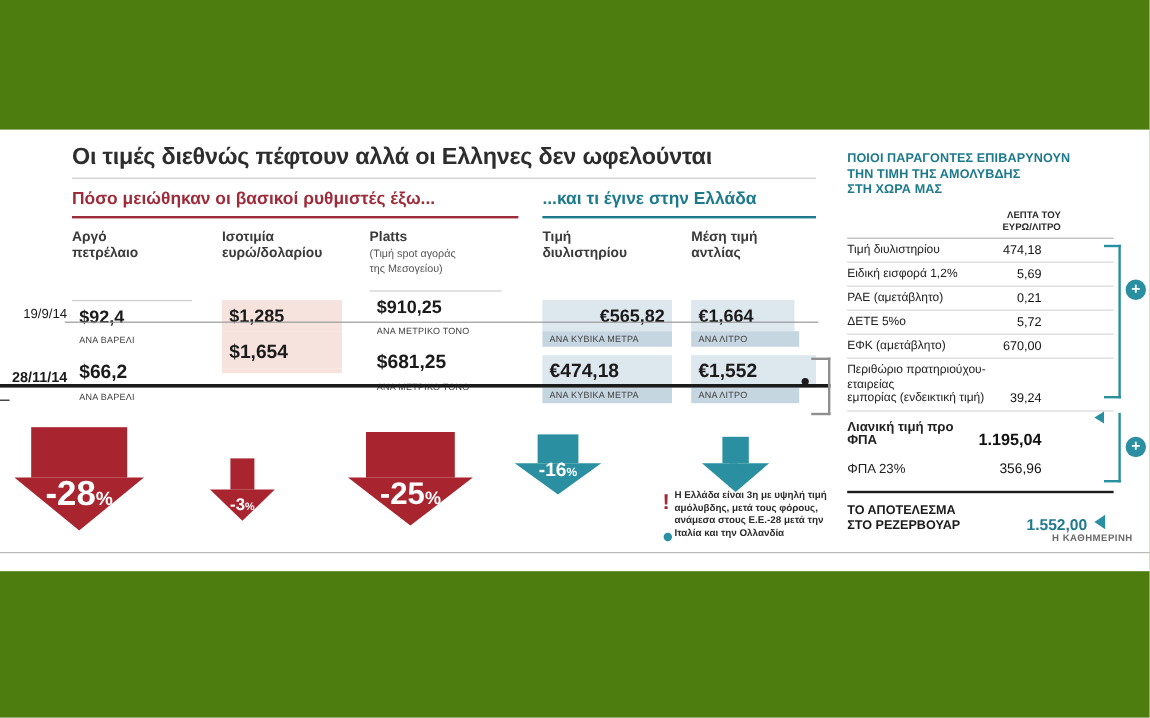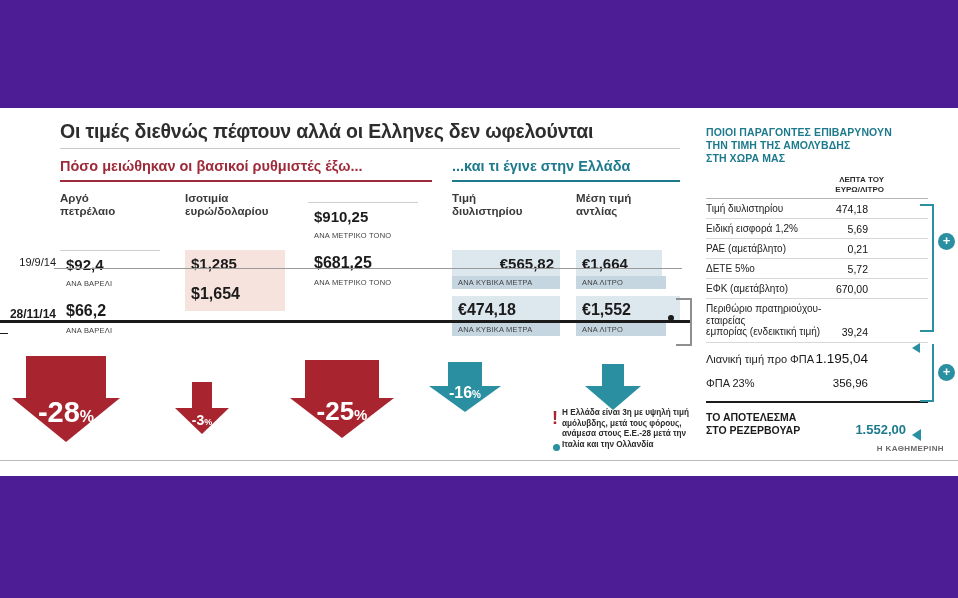--- a/index.html
+++ b/index.html
@@ -6,21 +6,21 @@
   html, body { margin: 0; padding: 0; }
   body {
     width: 958px; height: 598px;
     background: #ffffff;
     font-family: "Liberation Sans", sans-serif;
     overflow: hidden;
   }
   #canvas {
     position: relative;
     width: 958px; height: 598px;
-    background: #4c1d95;
+    background: #4d7c0f;
   }
   .infographic {
     position: absolute;
     left: 0; top: 108px;
     width: 958px; height: 368px;
     background: #ffffff;
   }
 
   
   .main-title {
@@ -270,21 +270,21 @@
     line-height: 11.5px;
     max-width: 150px;
   }
   .rrow .val {
     font-size: 10.5px;
     color: #111;
     padding-right: 60px;
     white-space: nowrap;
   }
   .rrow.tall { padding: 4px 0 4px 0; }
-  .rrow.retail { border-bottom: none; padding-top: 8px; }
+  .rrow.retail { border-bottom: none; padding-top: 8px; font-weight: bold; }
   .rrow.retail .lbl { font-size: 11px; }
   .rrow.retail .val { font-size: 13.5px; }
   .rrow.vat { border-bottom: none; padding-top: 8px; }
   .rrow.vat .lbl { font-size: 11px; }
   .rrow.vat .val { font-size: 11.5px; }
   .result-rule {
     margin-top: 8px;
     width: 222px; height: 2.5px; background: #1b1b1b;
   }
   .result {
@@ -379,20 +379,24 @@
         <b>ευρώ/δολαρίου</b>
       </div>
       <div style="height:18px;"></div>
       <div class="vbox red-fill">$1,285</div>
       <div class="unit red-fill"></div>
       <div class="vbox big red-fill">$1,654</div>
       <div class="unit red-fill"></div>
     </div>
 
     <div class="col" style="left:308px; width:110px;">
+      <div class="col-head">
+        <b>Platts</b><br>
+        <span class="sub">(Τιμή spot αγοράς<br>της Μεσογείου)</span>
+      </div>
       <div style="height:10px;"></div>
       <div class="vbox" style="width:110px; border-top:1px solid #cfcfcf;">$910,25</div>
       <div class="unit" style="width:110px;">ΑΝΑ ΜΕΤΡΙΚΟ ΤΟΝΟ</div>
       <div style="height:7px;"></div>
       <div class="vbox big" style="width:110px;">$681,25</div>
       <div class="unit" style="width:110px;">ΑΝΑ ΜΕΤΡΙΚΟ ΤΟΝΟ</div>
     </div>
 
     <div class="col" style="left:452px; width:108px;">
       <div class="col-head">

